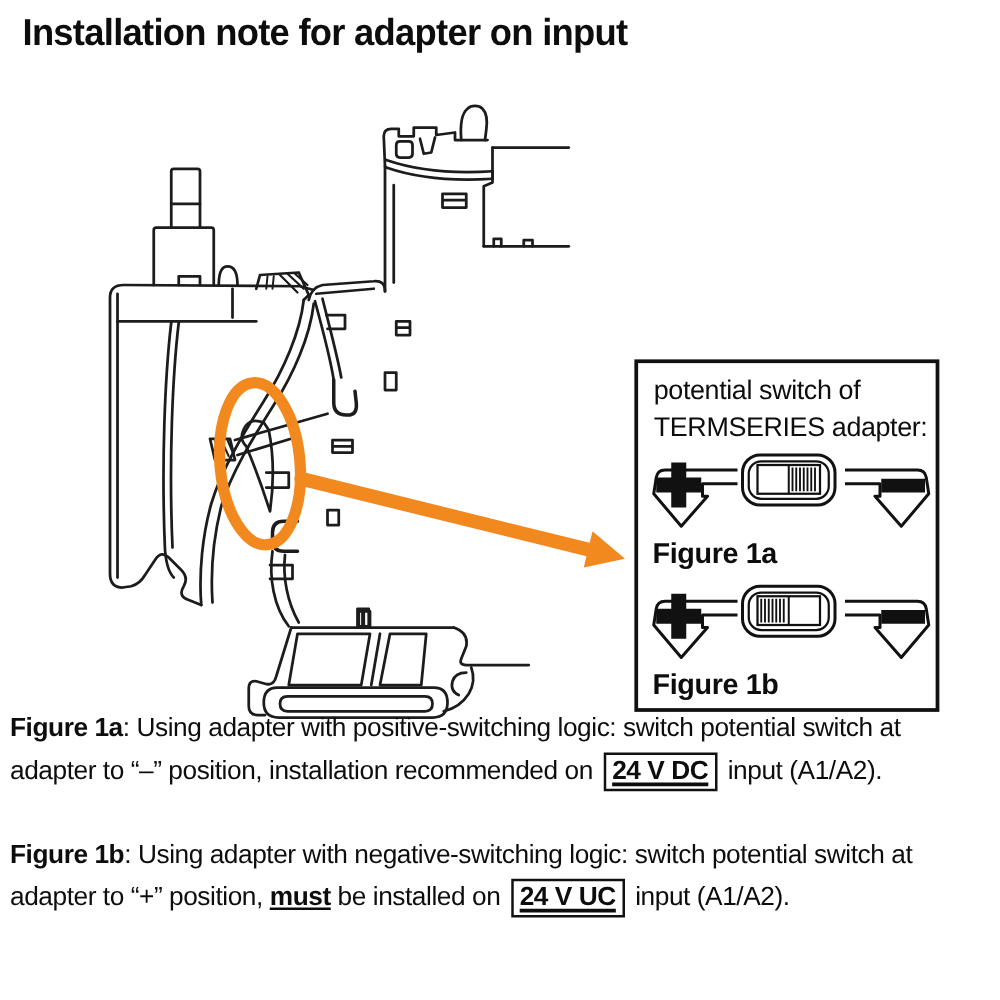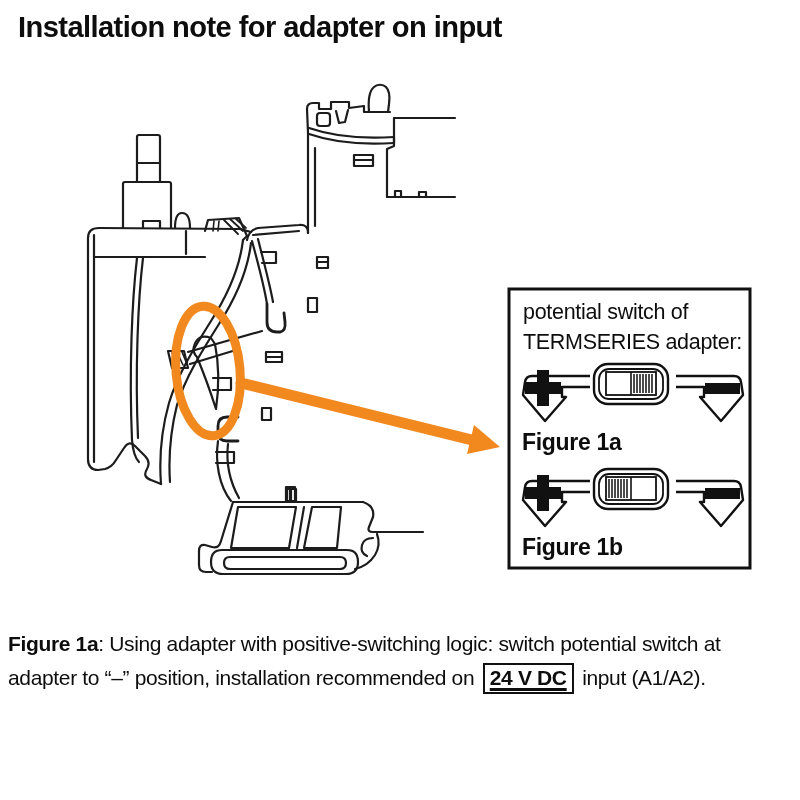--- a/index.html
+++ b/index.html
@@ -7,21 +7,21 @@
     width:800px;height:800px;background:#ffffff;position:relative;overflow:hidden;
     font-family:"Liberation Sans",sans-serif;color:#111;
   }
   .page-title{
     position:absolute;left:18px;top:10px;width:760px;
     font-size:30px;font-weight:bold;letter-spacing:-0.6px;color:#0d0d0d;
     transform:scaleX(0.97);transform-origin:left top;white-space:nowrap;
   }
   .art{position:absolute;left:0;top:0;width:800px;height:600px;}
   .captions{
-    position:absolute;left:8px;top:627px;width:786px;
+    position:absolute;left:8px;top:566px;width:786px;
     font-size:21px;line-height:33.5px;letter-spacing:-0.35px;color:#0d0d0d;
   }
   .captions p{margin:0;}
   .captions p + p{margin-top:34px;}
   .fig-label{font-weight:bold;}
   .boxed-value{
     display:inline-block;border:2.5px solid #111;padding:0 5px 1px 5px;margin:0 3px;
     font-weight:bold;line-height:26px;
     text-decoration:underline;text-decoration-thickness:2.5px;text-underline-offset:3px;
   }
@@ -181,13 +181,16 @@
       </g>
       <text class="inset-figlabel" x="522" y="555">Figure 1b</text>
     </g>
   </g>
 </svg>
 
 <div class="captions">
   <p>
     <span class="fig-label">Figure 1a</span><span>: Using adapter with positive-switching logic: switch potential switch at adapter to “–” position, installation recommended on </span><span class="boxed-value">24 V DC</span><span> input (A1/A2).</span>
   </p>
+  <p>
+    <span class="fig-label">Figure 1b</span><span>: Using adapter with negative-switching logic: switch potential switch at adapter to “+” position, </span><span class="emphasis">must</span><span> be installed on </span><span class="boxed-value">24 V UC</span><span> input (A1/A2).</span>
+  </p>
 </div>
 
 </body></html>

